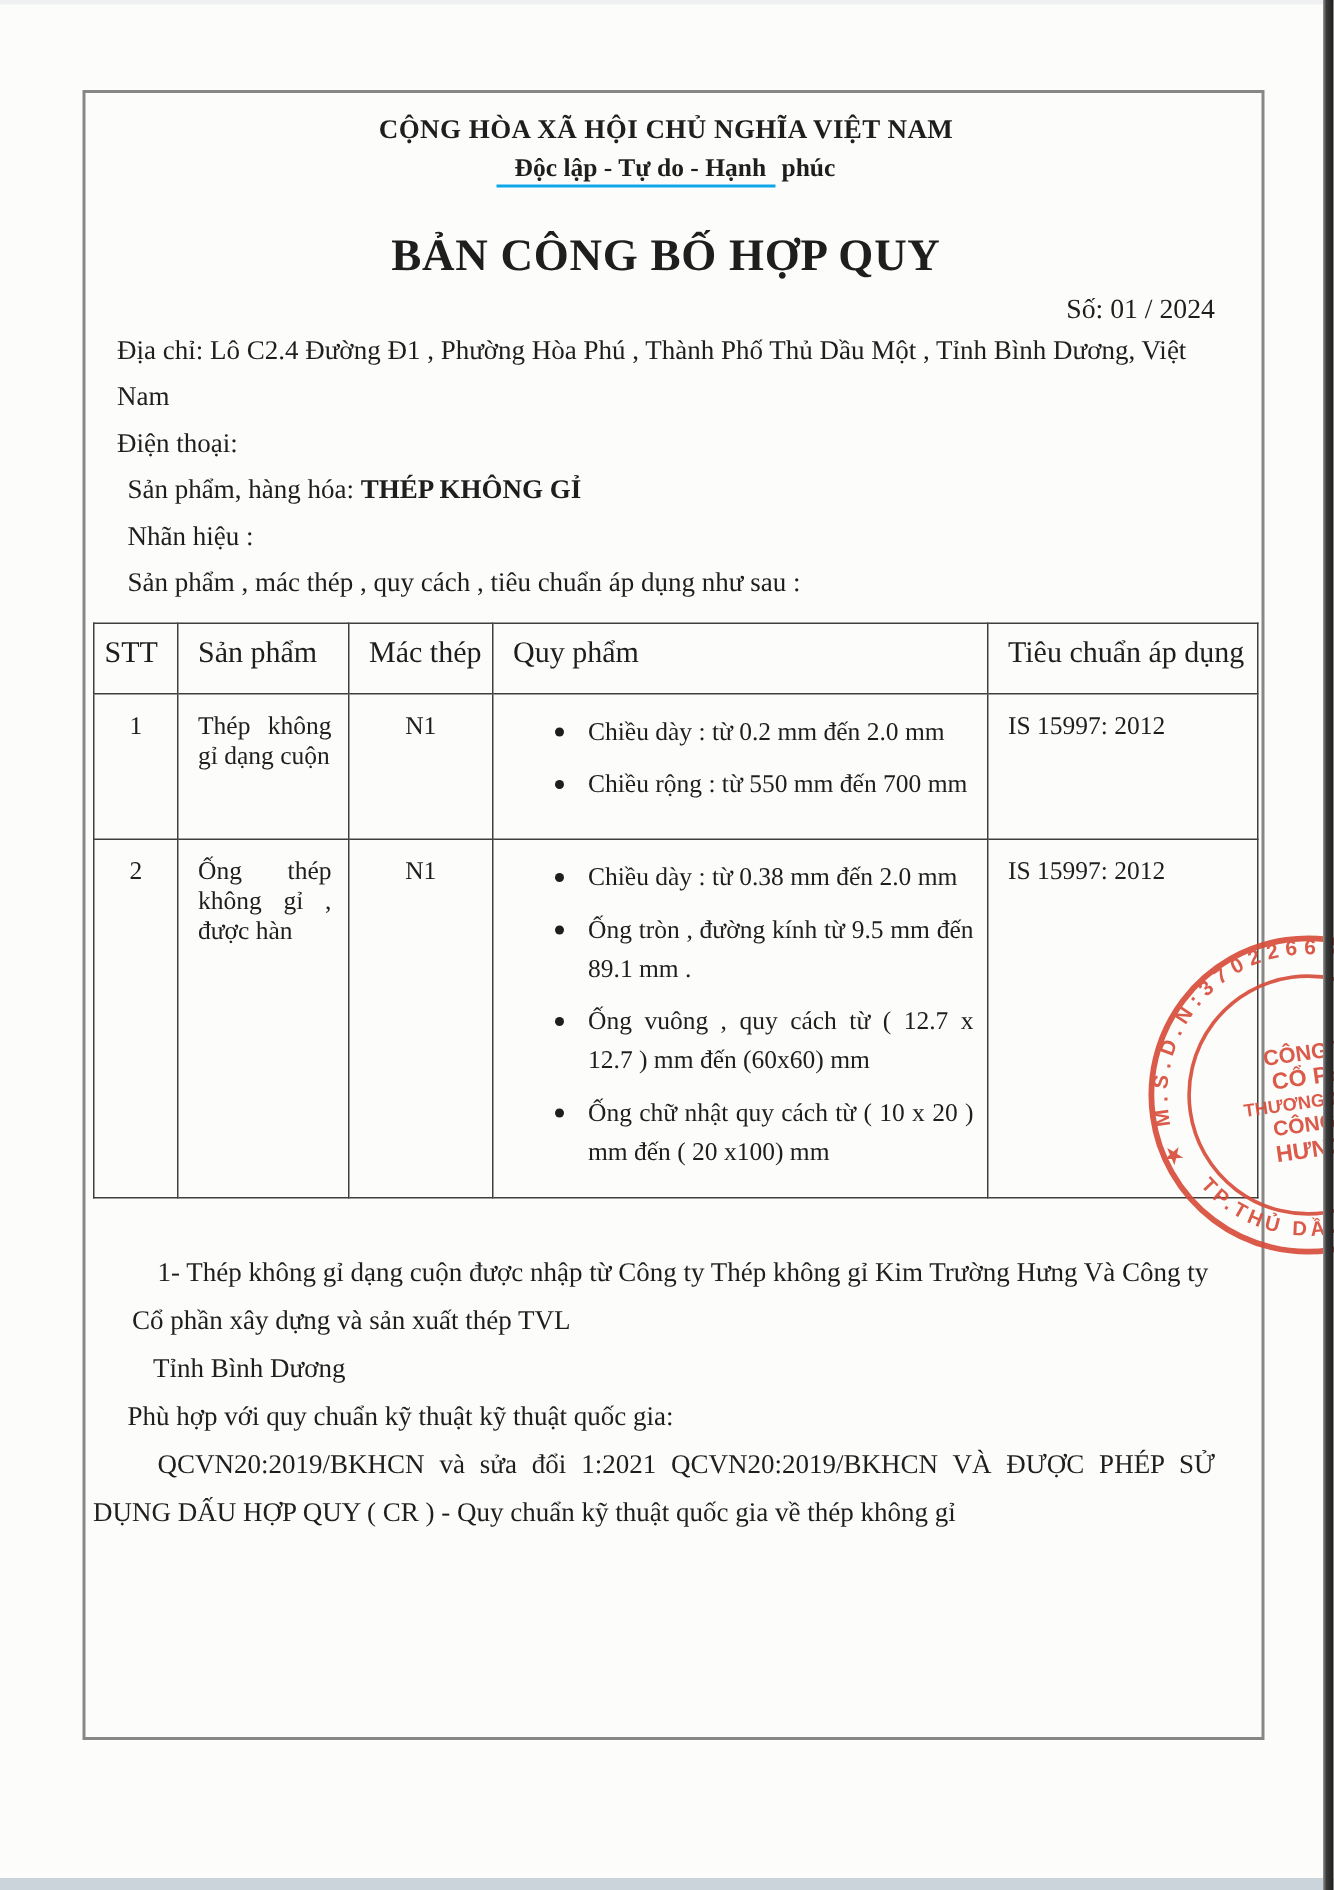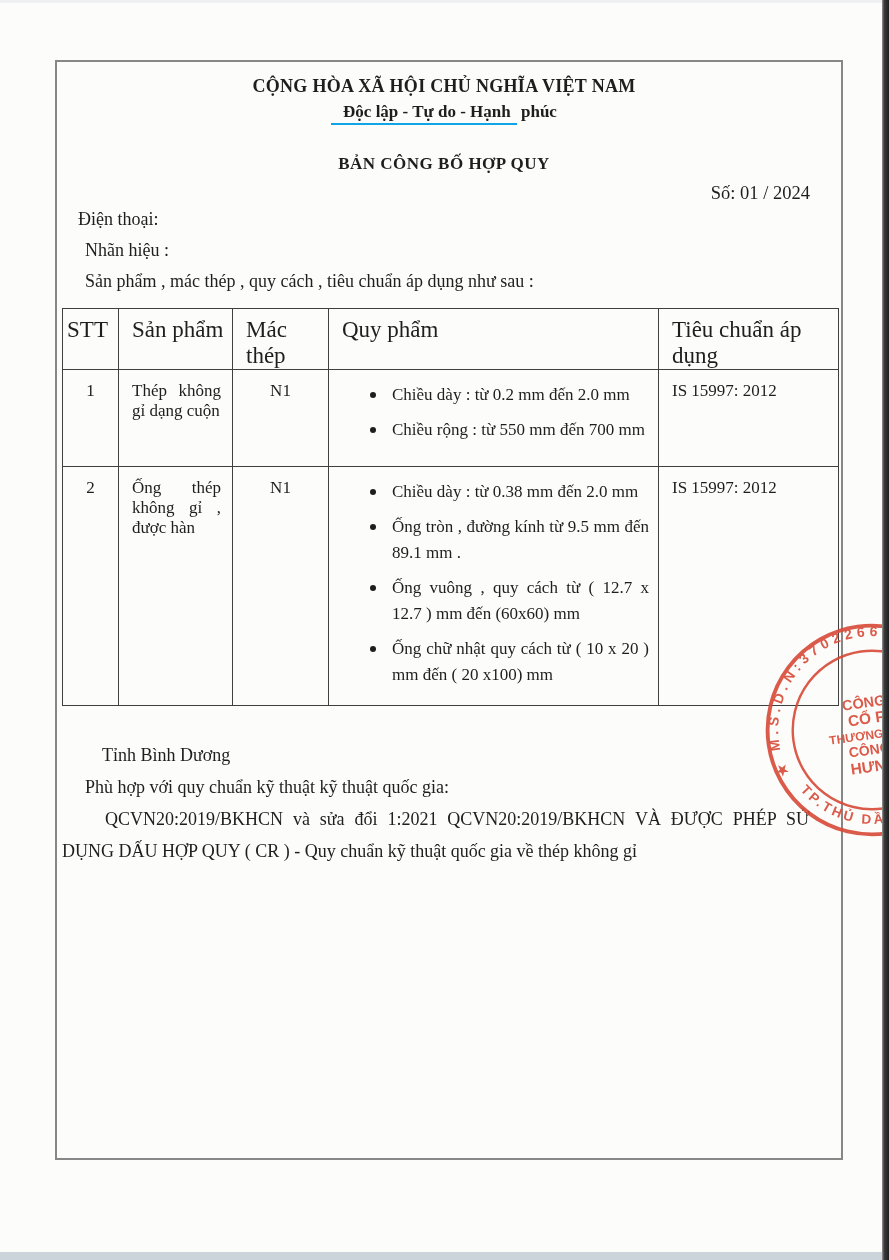--- a/index.html
+++ b/index.html
@@ -4,29 +4,29 @@
 <style>
   html,body{margin:0;padding:0;width:889px;height:1260px;overflow:hidden;
     font-family:"Liberation Serif",serif;color:#1e1e1e;background:#fcfcfa;}
   .sheet{position:absolute;inset:0;background:#fcfcfa;}
   .topline{position:absolute;top:0;left:0;right:0;height:3px;background:#eef0f2;z-index:4;}
   .frame{position:absolute;left:55px;top:60px;width:788px;height:1100px;
     border:2px solid #878787;box-sizing:border-box;padding:6px 31px 0 21px;background:transparent;}
   .nat-title{text-align:center;font-size:18px;font-weight:bold;margin-top:8px;letter-spacing:.3px;}
   .motto{text-align:center;font-size:17px;font-weight:bold;margin-top:5px;}
   .motto-u{border-bottom:2px solid #0ea5e9;padding:0 6px 2px 12px;}
-  .doc-title{text-align:center;font-size:17px;font-weight:bold;margin:32px 0 0 0;letter-spacing:.5px;}
+  .doc-title{text-align:center;font-size:30px;font-weight:bold;margin:32px 0 0 0;letter-spacing:.5px;}
   .doc-number{text-align:right;font-size:18.5px;margin-top:9px;}
   .info p{margin:0;font-size:18px;line-height:31px;}
   .info .first{margin-top:15px;}
   .ind{padding-left:7px;}
   table{border-collapse:collapse;table-layout:fixed;width:776px;margin:11px 0 0 -16px;
     font-size:17px;}
   th,td{border:1.5px solid #3f3f3f;vertical-align:top;font-weight:normal;text-align:left;}
-  th{height:38px;padding:8px 6px 0 13px;font-size:23px;}
+  th{height:38px;padding:8px 6px 0 13px;font-size:20px;}
   th.c{text-align:center;padding-left:0;}
   td{padding:11px 10px 8px 13px;}
   td.c{text-align:center;padding-left:0;padding-right:0;}
   td.prod{text-align:justify;padding-right:11px;}
   td.specs{padding:0;}
   tr.r1{height:97px;} tr.r2{height:236px;}
   ul.spec{margin:0;padding:12px 9px 8px 34px;list-style:none;}
   ul.spec li{position:relative;padding-left:29px;margin-bottom:9px;text-align:justify;line-height:26px;}
   ul.spec li::before{content:'';position:absolute;left:7px;top:10px;width:6px;height:6px;border-radius:50%;background:#1e1e1e;}
   .notes{margin-top:33px;font-size:18px;}
@@ -49,21 +49,23 @@
 
   <div class="frame">
 
     <div class="nat-title">CỘNG HÒA XÃ HỘI CHỦ NGHĨA VIỆT NAM</div>
     <div class="motto"><span class="motto-u">Độc lập - Tự do - Hạnh</span> <span>phúc</span></div>
 
     <div class="doc-title">BẢN CÔNG BỐ HỢP QUY</div>
     <div class="doc-number">Số: 01 / 2024</div>
 
     <div class="info">
+      <p>Địa chỉ: Lô C2.4 Đường Đ1 , Phường Hòa Phú , Thành Phố Thủ Dầu Một , Tỉnh Bình Dương, Việt Nam</p>
       <p>Điện thoại:</p>
+      <p class="ind"><span>Sản phẩm, hàng hóa: </span><b>THÉP KHÔNG GỈ</b></p>
       <p class="ind">Nhãn hiệu :</p>
       <p class="ind">Sản phẩm , mác thép , quy cách , tiêu chuẩn áp dụng như sau :</p>
     </div>
 
     <table>
       <colgroup>
           <col style="width:56px">
           <col style="width:114px">
           <col style="width:96px">
           <col style="width:330px">
@@ -102,20 +104,21 @@
               <li>Ống vuông , quy cách từ ( 12.7 x 12.7 ) mm đến (60x60) mm</li>
               <li>Ống chữ nhật quy cách từ ( 10 x 20 ) mm đến ( 20 x100) mm</li>
             </ul>
           </td>
           <td>IS 15997: 2012</td>
         </tr>
       </tbody>
     </table>
 
     <div class="notes">
+      <p class="note1">1-  Thép không gỉ dạng cuộn được nhập từ Công ty Thép không gỉ Kim Trường Hưng Và Công ty Cổ phần xây dựng và sản xuất thép TVL</p>
       <p class="prov">Tỉnh Bình Dương</p>
       <p class="confintro">Phù hợp với quy chuẩn kỹ thuật kỹ thuật quốc gia:</p>
       <p class="confbody">QCVN20:2019/BKHCN  và  sửa  đổi  1:2021  QCVN20:2019/BKHCN  VÀ  ĐƯỢC PHÉP SỬ DỤNG DẤU HỢP QUY ( CR ) -  Quy chuẩn kỹ thuật quốc gia về thép không gỉ</p>
     </div>
   </div>
 
   <svg class="stamp" viewBox="0 0 240 240">
     <g transform="rotate(-8 120 120)" fill="none">
       <circle cx="120" cy="120" r="108" stroke="#d84a38" stroke-width="4"></circle>
       <circle cx="120" cy="120" r="82" stroke="#d84a38" stroke-width="2.5"></circle>

